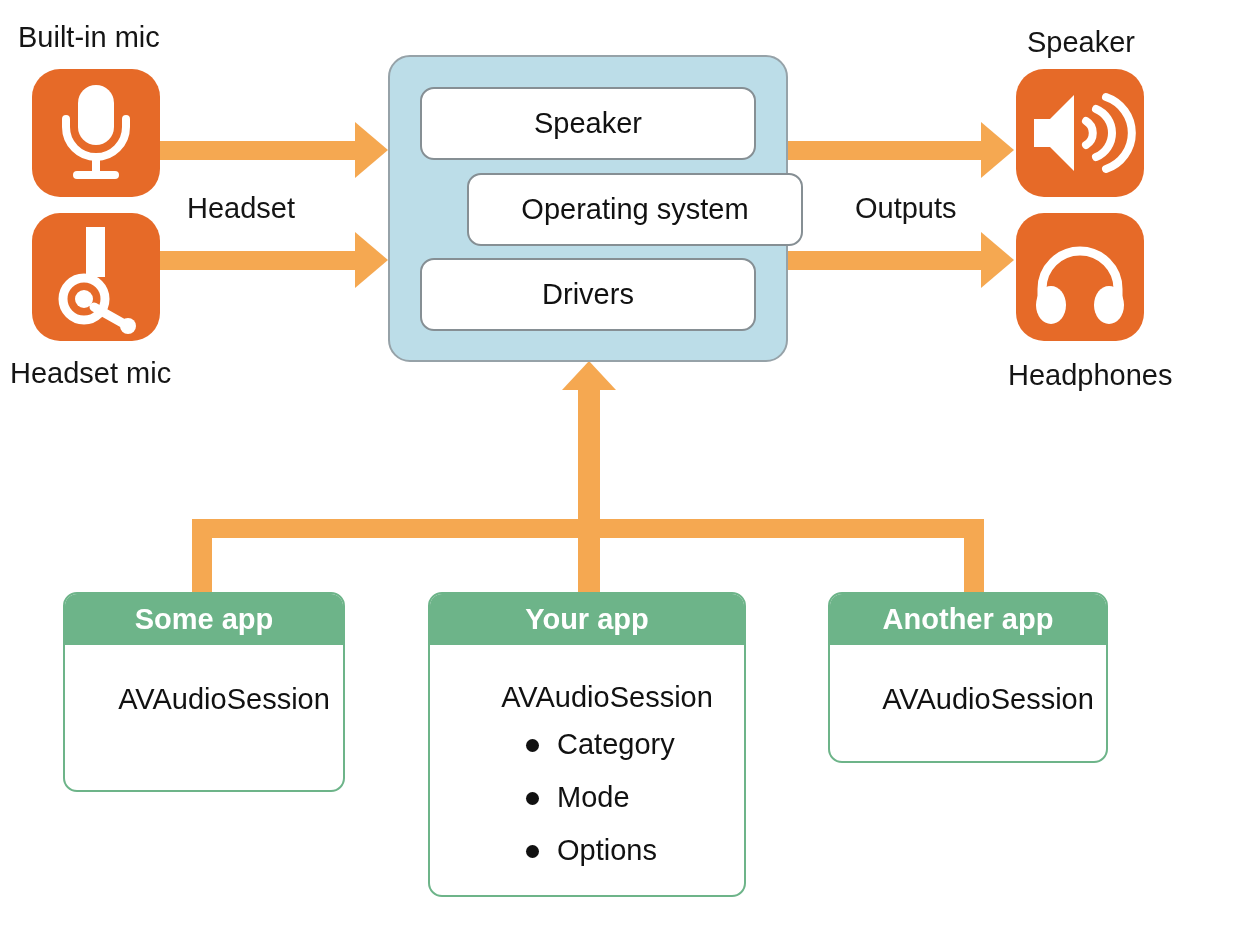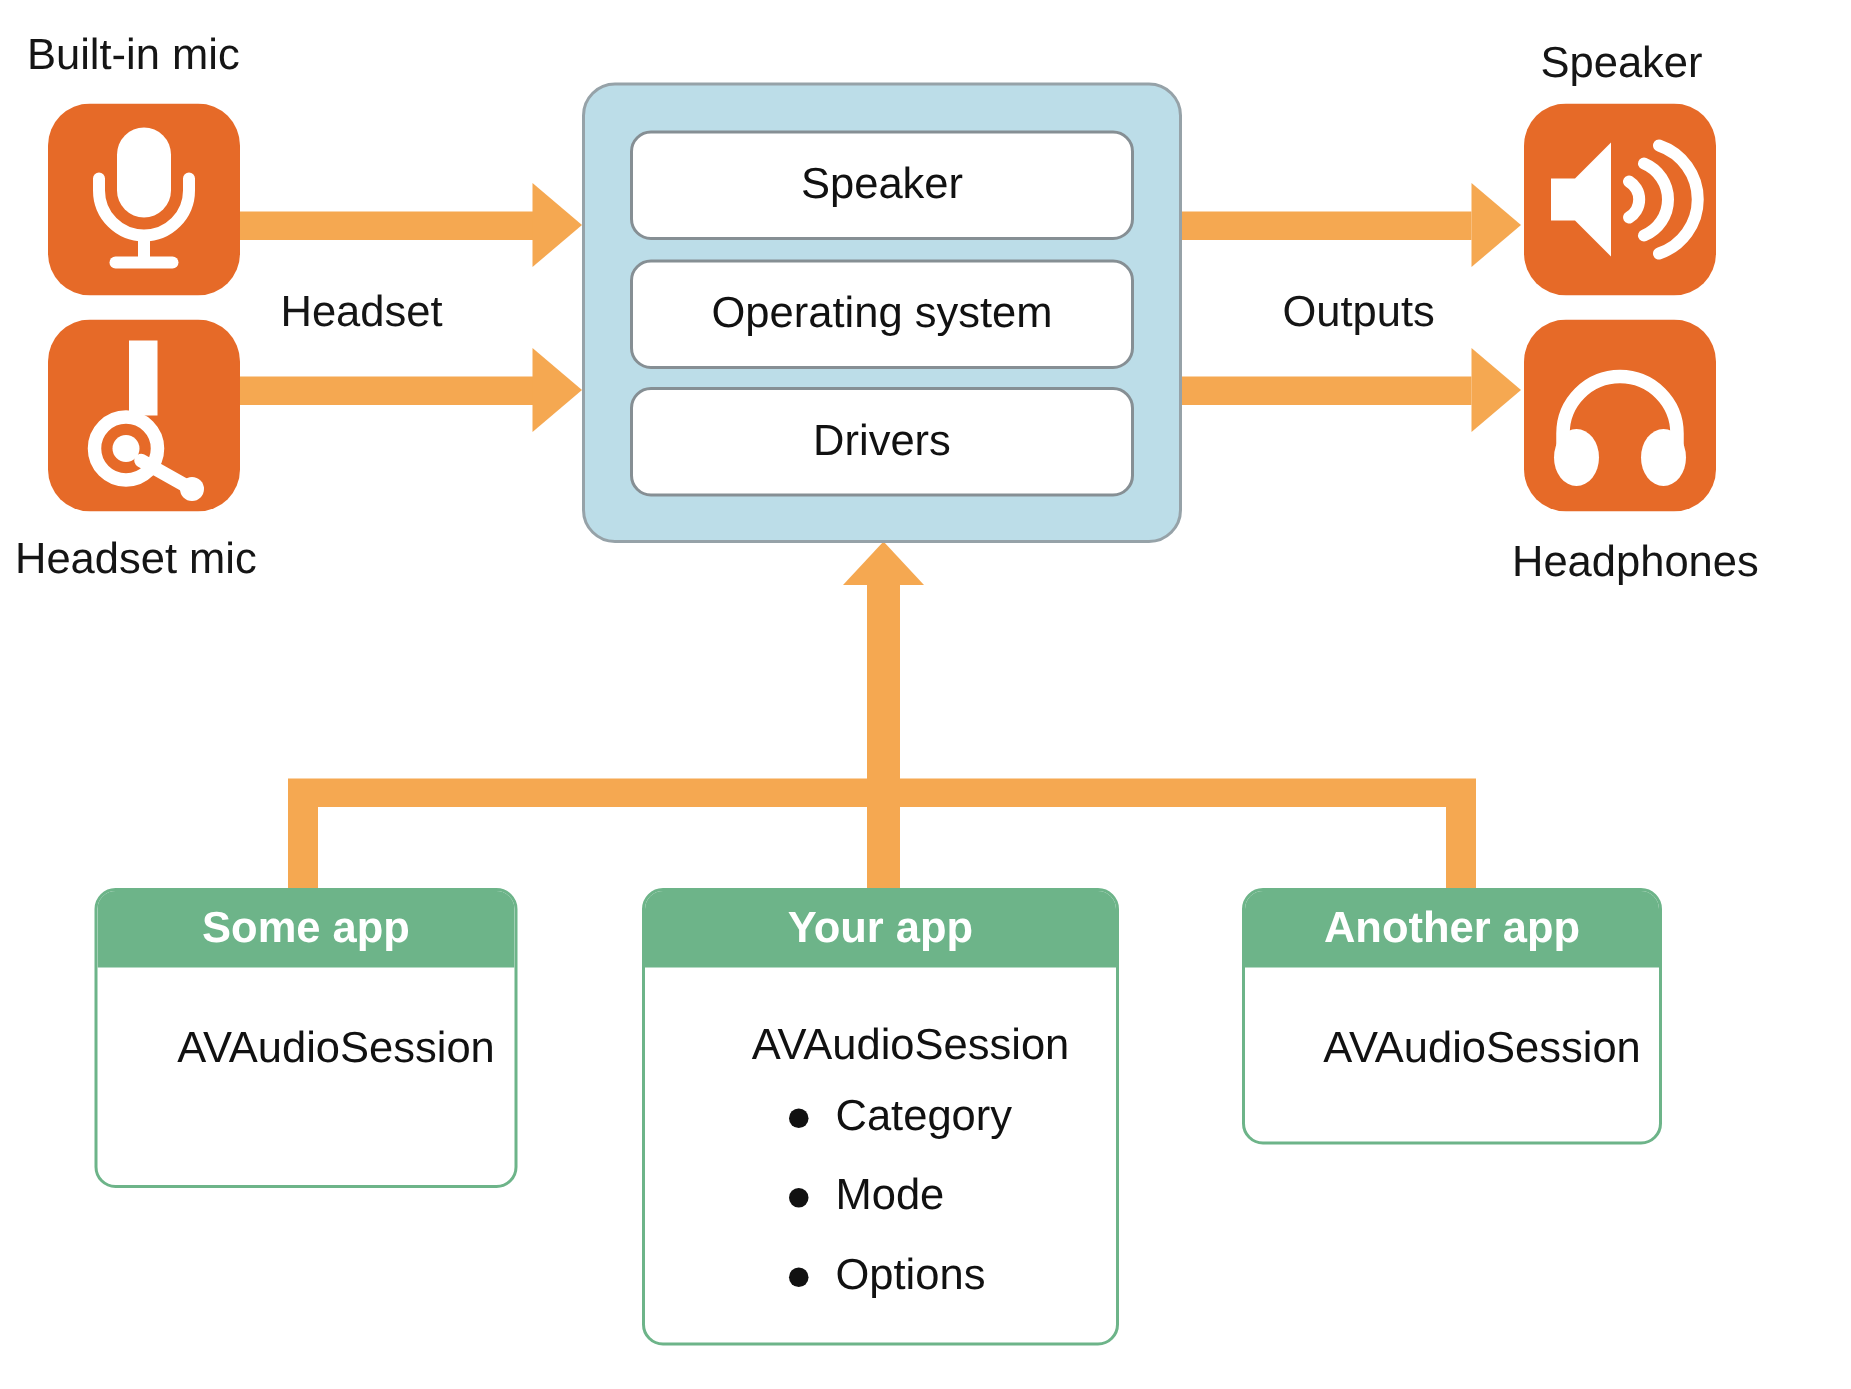--- a/index.html
+++ b/index.html
@@ -140,21 +140,21 @@
       <circle cx="52" cy="86" r="9" fill="#ffffff"></circle>
       <line x1="62" y1="94" x2="94" y2="112" stroke="#ffffff" stroke-width="9" stroke-linecap="round"></line>
       <circle cx="96" cy="113" r="8" fill="#ffffff"></circle>
     </svg>
   </div>
 
   <div class="label" style="left:10px;top:358px;">Headset mic</div>
 
   <div class="system-box">
     <div class="layer" style="top:30px;">Speaker</div>
-    <div class="layer" style="top:116px;">Operating system</div>
+    <div class="layer" style="top:116px;margin-left:47px;">Operating system</div>
     <div class="layer" style="top:201px;">Drivers</div>
   </div>
 
   <div class="label" style="left:1027px;top:27px;">Speaker</div>
 
   <div class="dev-icon" style="left:1016px;top:69px;">
     <svg width="128" height="128" viewBox="0 0 128 128">
       <rect x="0" y="0" width="128" height="128" rx="28" fill="#E66A28"></rect>
       <path d="M18 50 h16 l24 -24 v76 l-24 -24 h-16 z" fill="#ffffff"></path>
       <path d="M70 52 a14 14 0 0 1 0 24" fill="none" stroke="#ffffff" stroke-width="8" stroke-linecap="round"></path>

